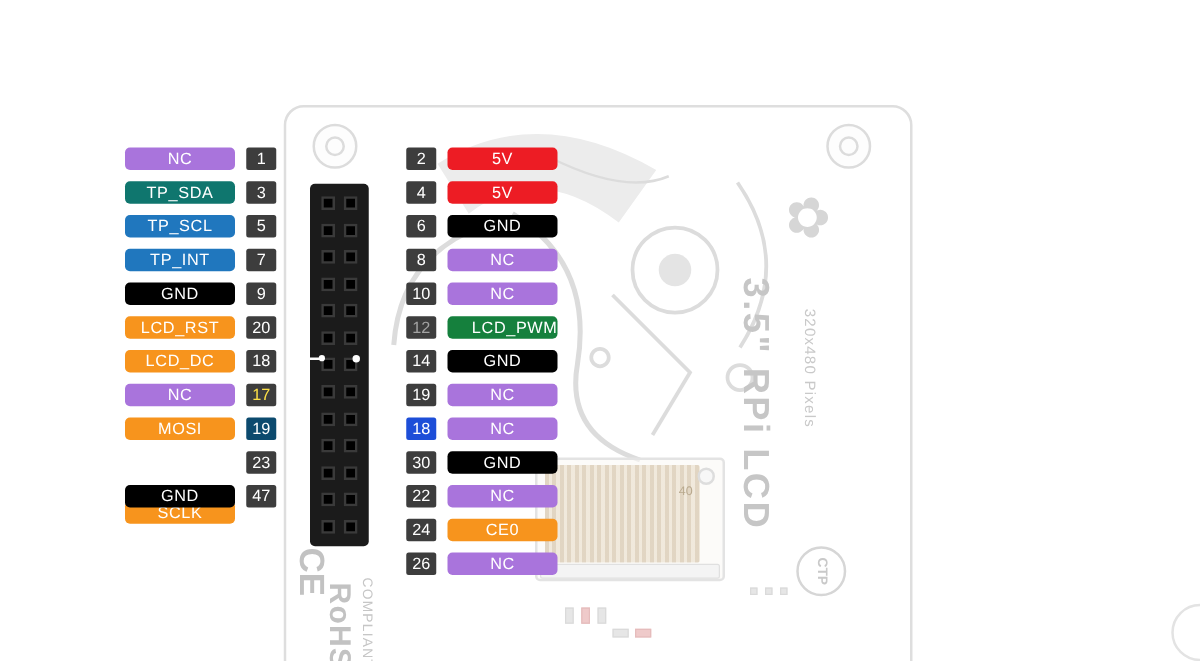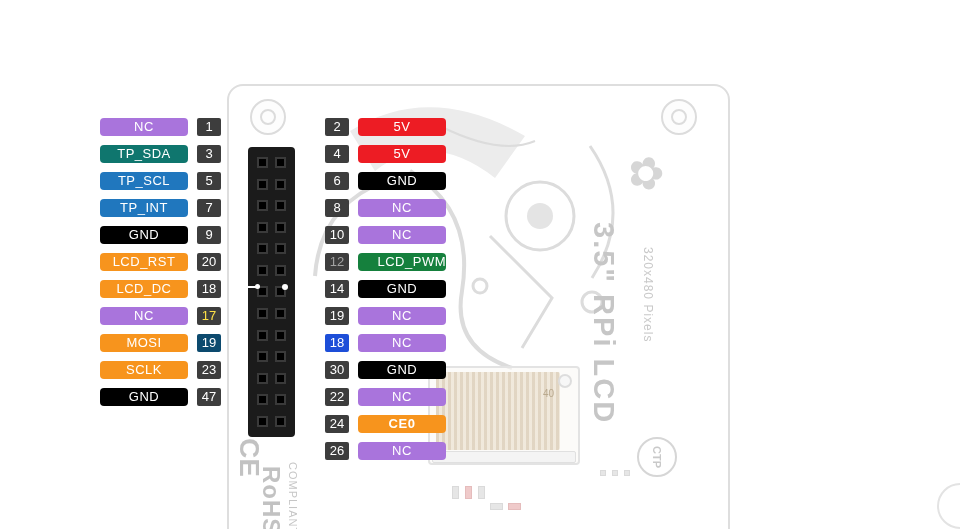--- a/index.html
+++ b/index.html
@@ -175,21 +175,21 @@
       </div>
       <div class="pin-row">
         <div class="pin-label" style="background: rgb(169, 116, 220); color: rgb(255, 255, 255);">NC</div>
         <div class="pin-num" style="background: rgb(61, 61, 61); color: #fde047;">17</div>
       </div>
       <div class="pin-row">
         <div class="pin-label" style="background: rgb(247, 148, 29); color: rgb(255, 255, 255);">MOSI</div>
         <div class="pin-num" style="background: #0c4a6e; color: rgb(255, 255, 255);">19</div>
       </div>
       <div class="pin-row">
-        <div class="pin-label" style="background: rgb(247, 148, 29); color: rgb(255, 255, 255);">SCLK</div>
+        <div class="pin-label" style="background: rgb(247, 148, 29); color: rgb(255, 255, 255); margin-top: 40px;">SCLK</div>
         <div class="pin-num" style="background: rgb(61, 61, 61); color: rgb(255, 255, 255);">23</div>
       </div>
       <div class="pin-row">
         <div class="pin-label" style="background: rgb(0, 0, 0); color: rgb(255, 255, 255);">GND</div>
         <div class="pin-num" style="background: rgb(61, 61, 61); color: rgb(255, 255, 255);">47</div>
       </div>
     </div>
   <div class="pin-col" id="right-col">
       <div class="pin-row">
         <div class="pin-num" style="background: rgb(61, 61, 61); color: rgb(255, 255, 255);">2</div>
@@ -230,21 +230,21 @@
       <div class="pin-row">
         <div class="pin-num" style="background: rgb(61, 61, 61); color: rgb(255, 255, 255);">30</div>
         <div class="pin-label" style="background: rgb(0, 0, 0); color: rgb(255, 255, 255);">GND</div>
       </div>
       <div class="pin-row">
         <div class="pin-num" style="background: rgb(61, 61, 61); color: rgb(255, 255, 255);">22</div>
         <div class="pin-label" style="background: rgb(169, 116, 220); color: rgb(255, 255, 255);">NC</div>
       </div>
       <div class="pin-row">
         <div class="pin-num" style="background: rgb(61, 61, 61); color: rgb(255, 255, 255);">24</div>
-        <div class="pin-label" style="background: rgb(247, 148, 29); color: rgb(255, 255, 255); font-weight: bold;">CE0</div>
+        <div class="pin-label" style="background: rgb(247, 148, 29); color: rgb(255, 255, 255);">CE0</div>
       </div>
       <div class="pin-row">
         <div class="pin-num" style="background: rgb(61, 61, 61); color: rgb(255, 255, 255);">26</div>
         <div class="pin-label" style="background: rgb(169, 116, 220); color: rgb(255, 255, 255);">NC</div>
       </div>
     </div>
 
 </div>
 
 </body></html>

